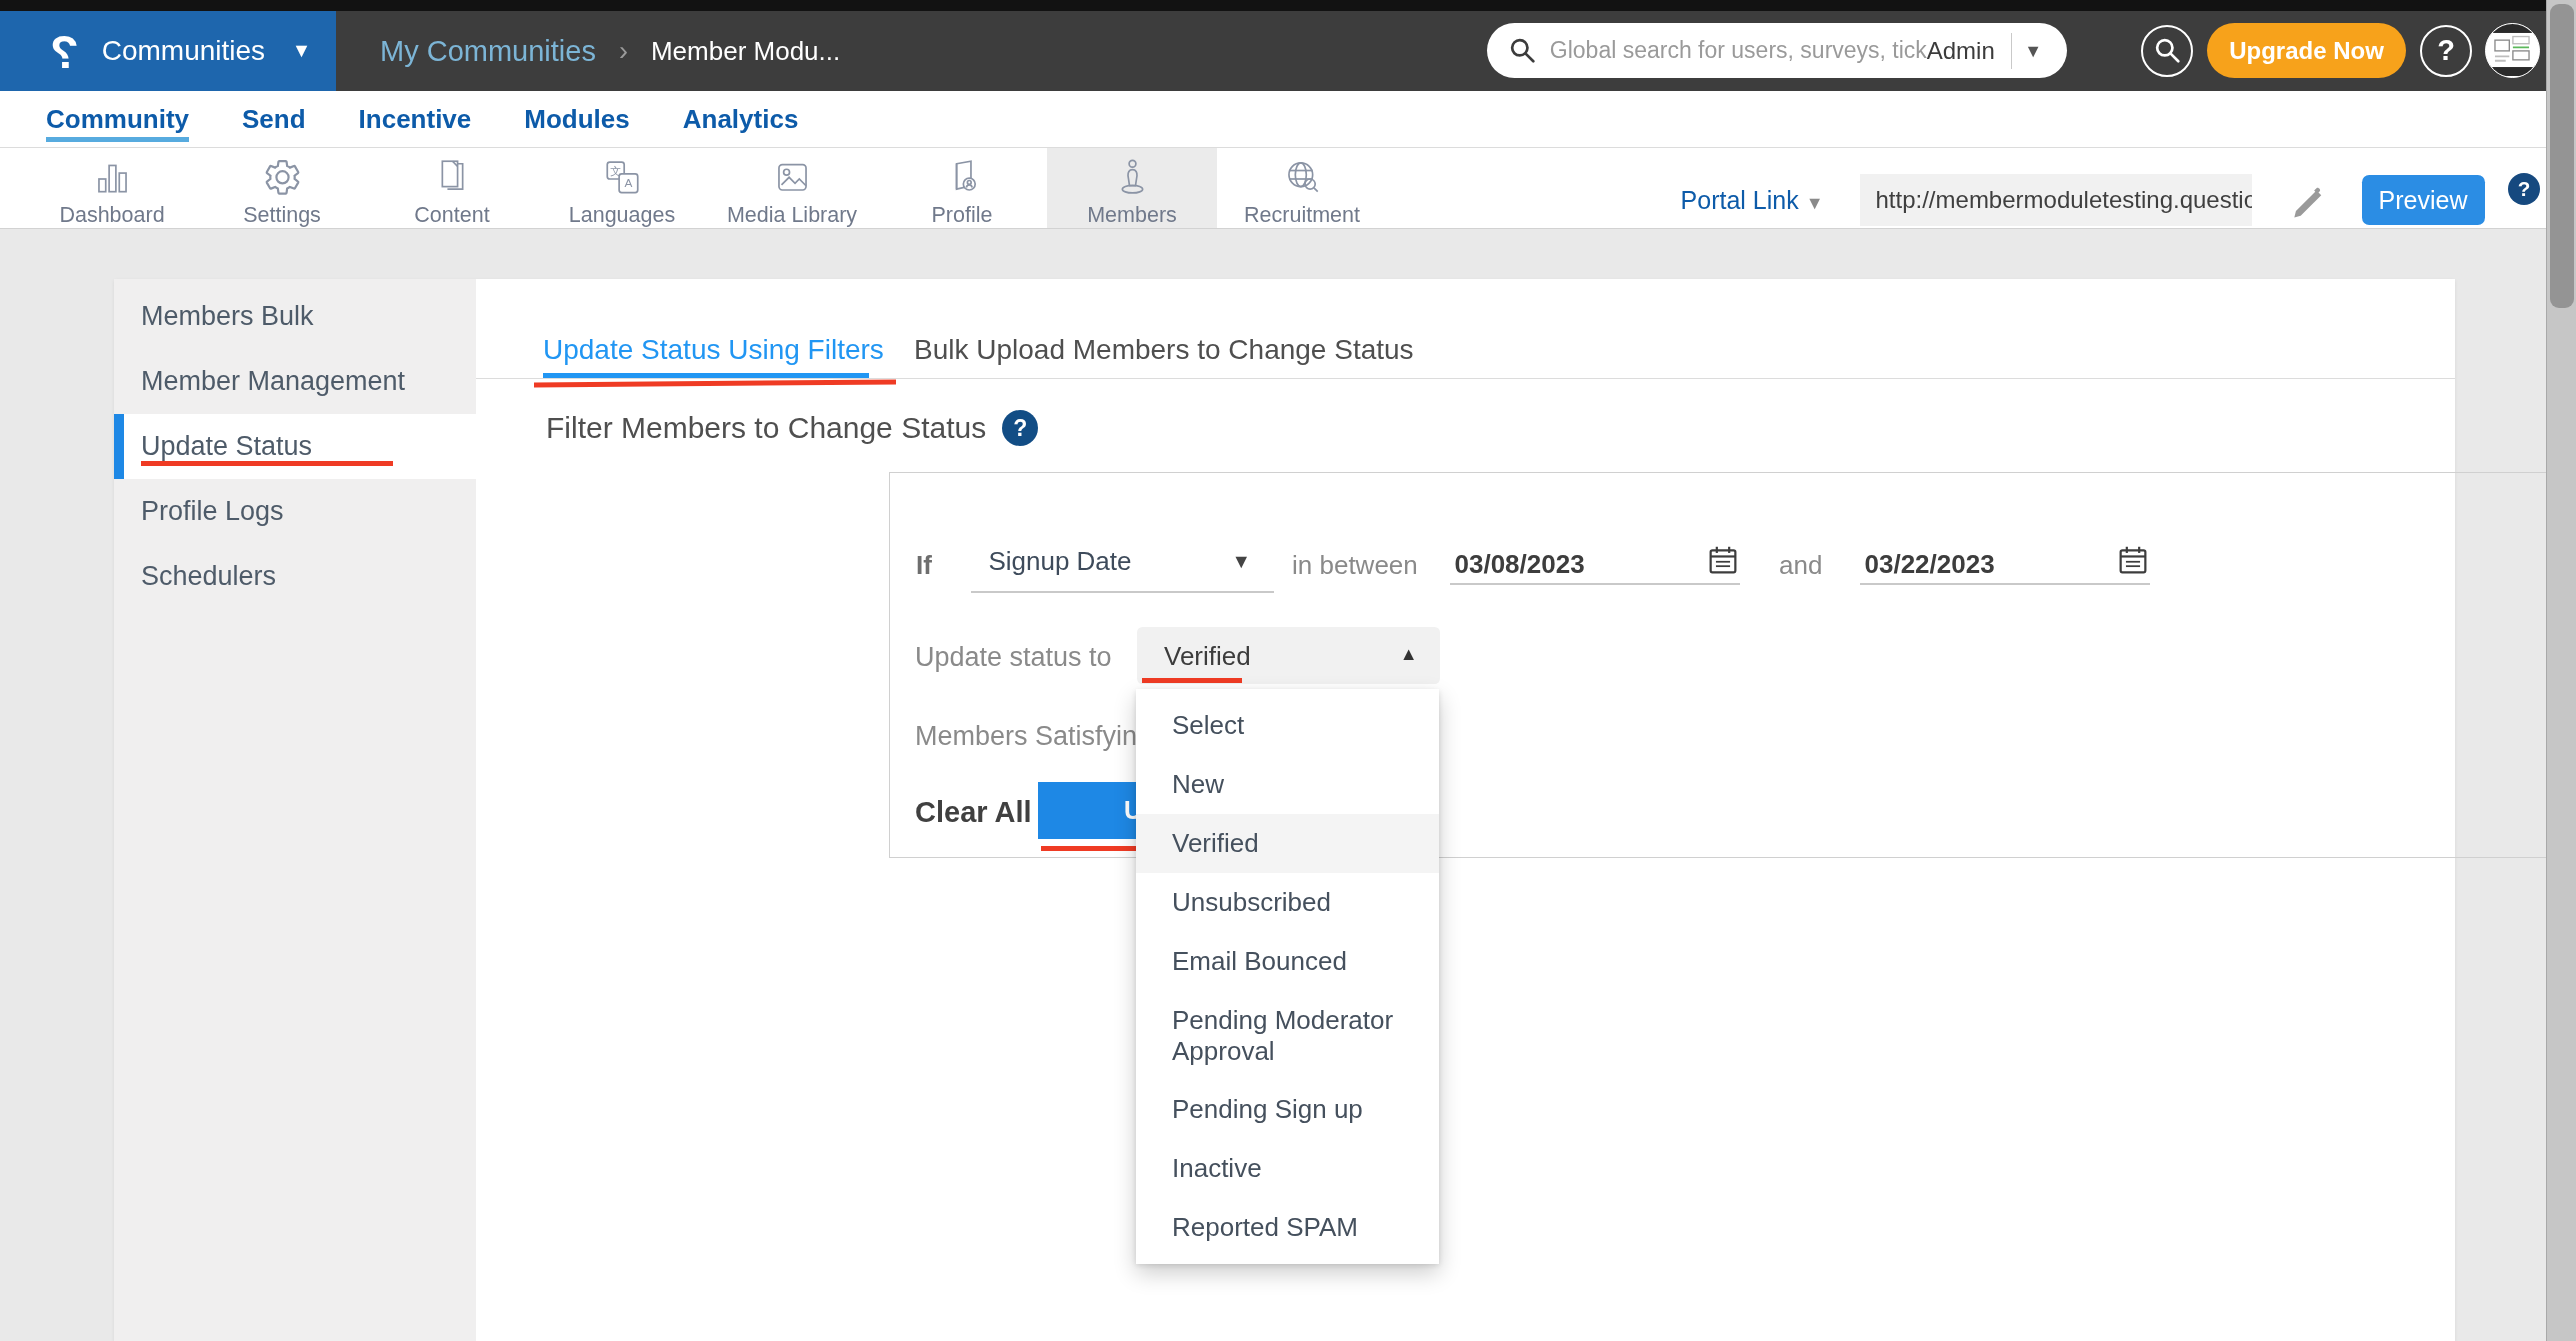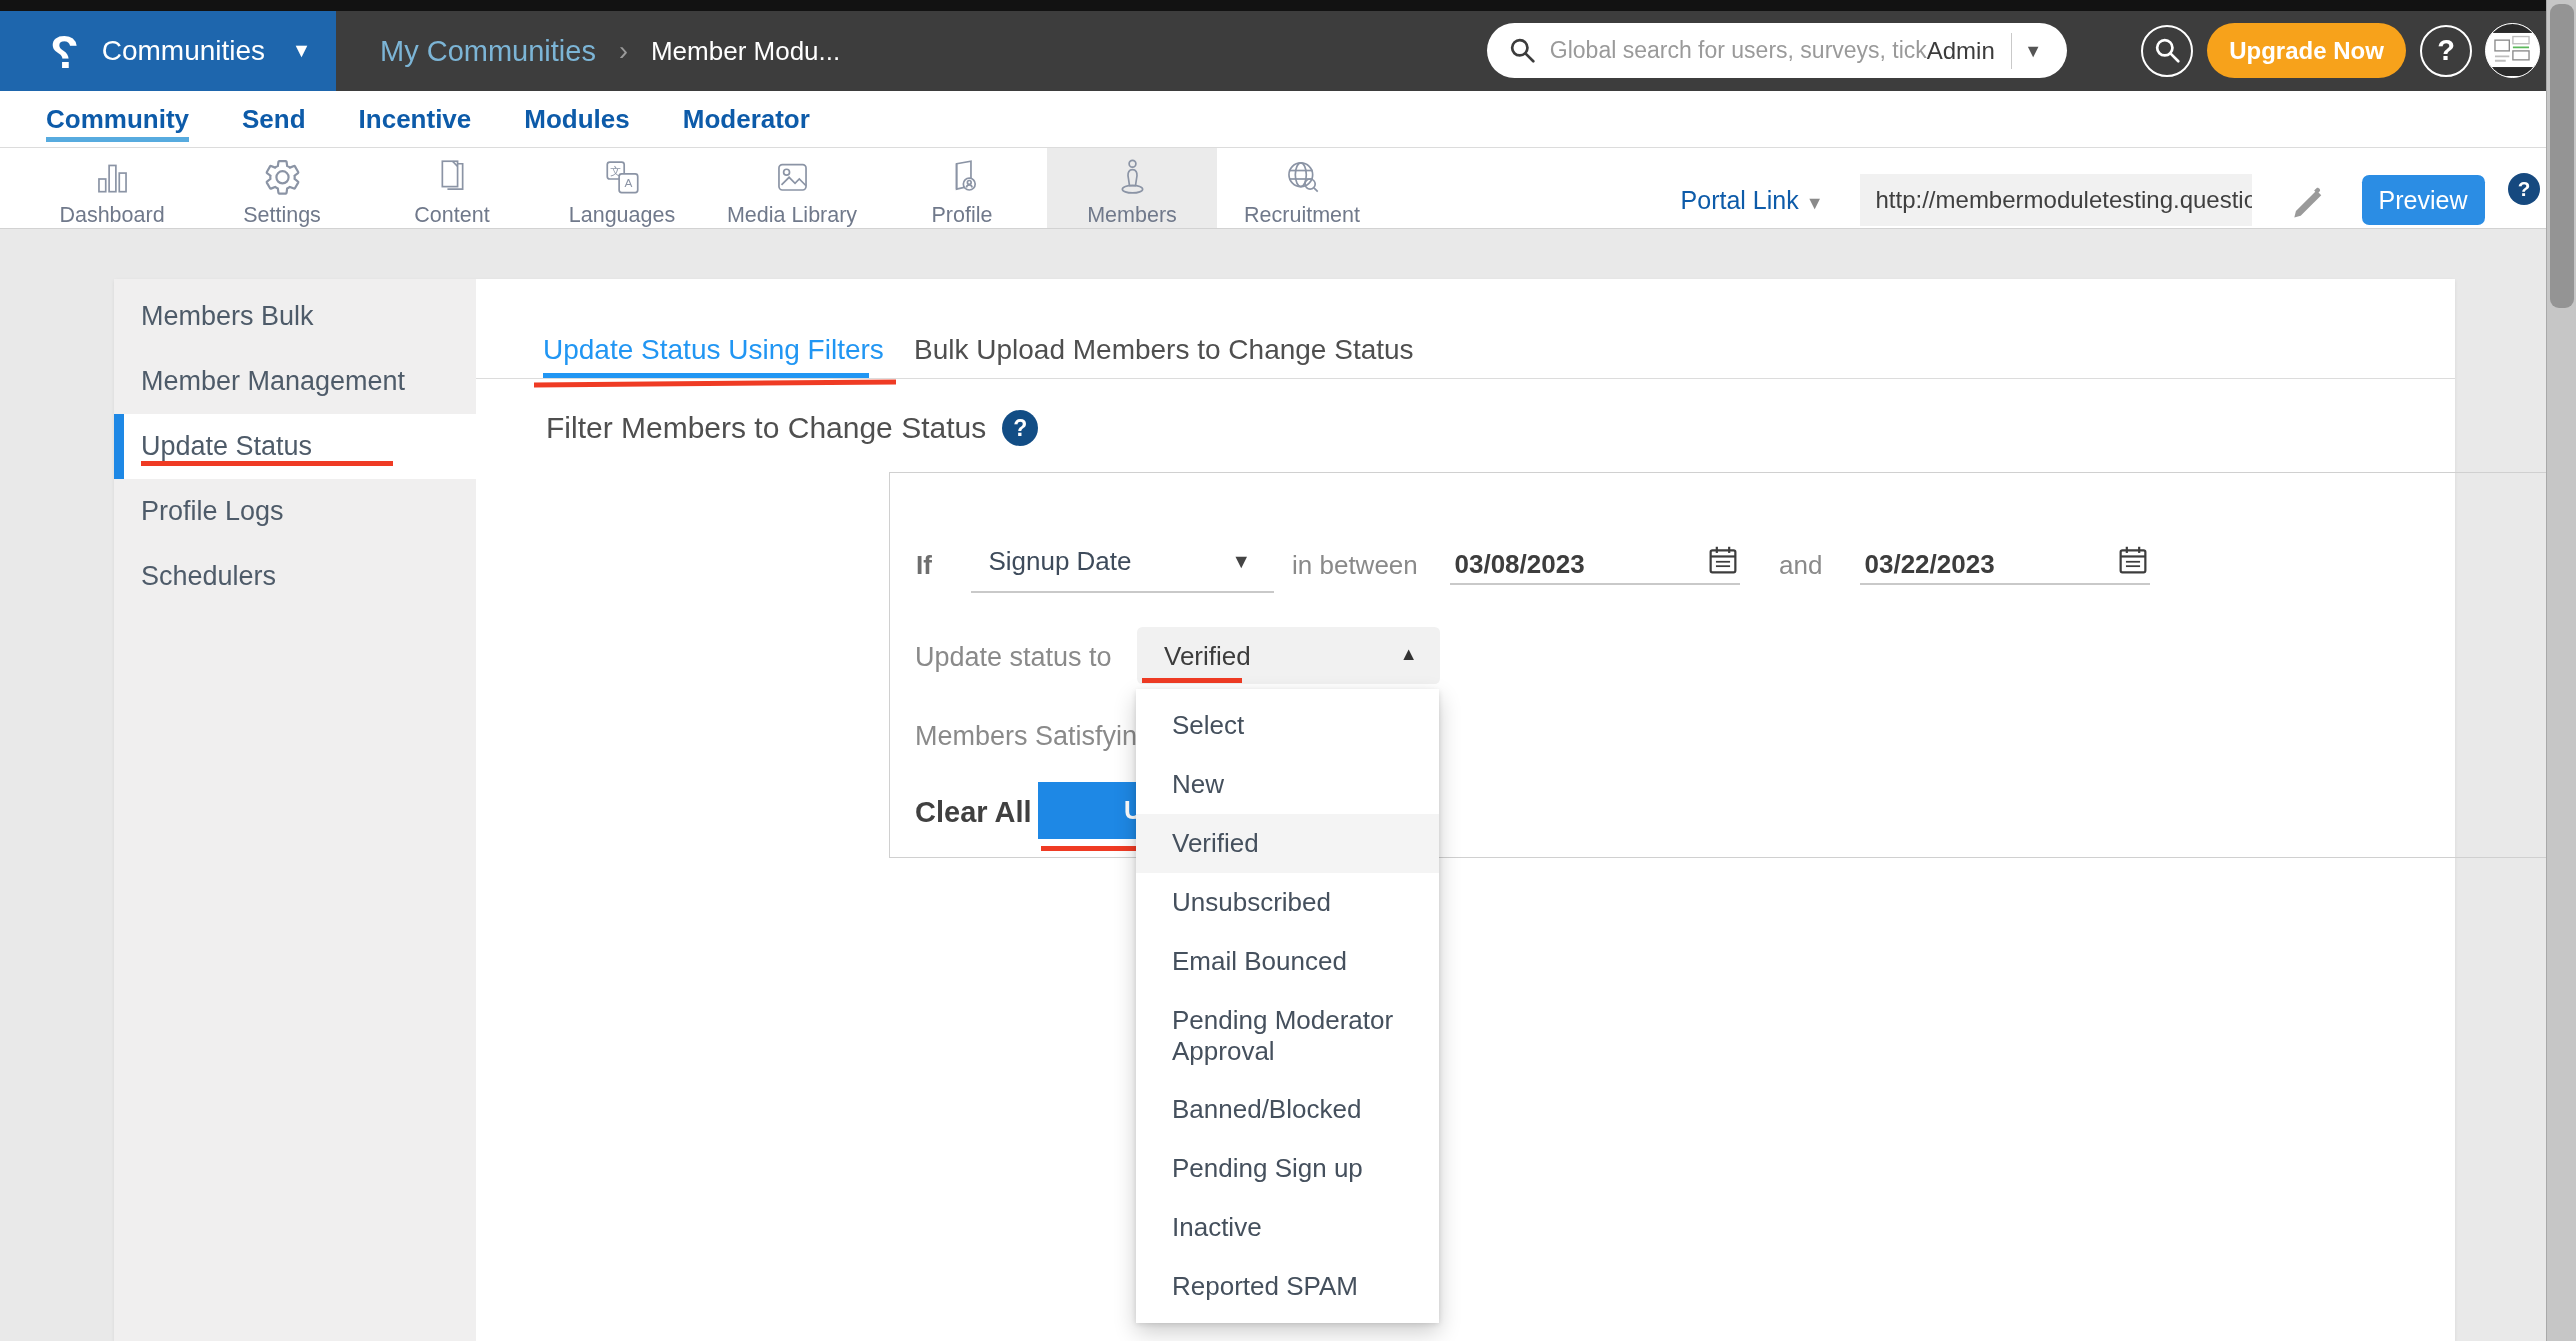--- a/index.html
+++ b/index.html
@@ -194,21 +194,21 @@
     <div class="nav-item">
         <span>Send</span>
       </div>
     <div class="nav-item">
         <span>Incentive</span>
       </div>
     <div class="nav-item">
         <span>Modules</span>
       </div>
     <div class="nav-item">
-        <span>Moderator</span>
+        <span>Analytics</span>
       </div>
   </div>
 
   <div class="toolbar">
     <div class="tool-cells">
       <div class="tool-cell">
         <svg width="43" height="43" viewBox="0 0 48 48">
           <rect x="8" y="26" width="8" height="15"></rect>
             <rect x="20" y="10" width="8" height="31"></rect>
             <rect x="32" y="19" width="8" height="22"></rect>
@@ -379,21 +379,20 @@
         <span class="update-red"></span>
       </div>
 
       <div class="dropdown">
         <div class="dd-option">Select</div>
         <div class="dd-option">New</div>
         <div class="dd-option selected">Verified</div>
         <div class="dd-option">Unsubscribed</div>
         <div class="dd-option">Email Bounced</div>
         <div class="dd-option wrap2">Pending Moderator Approval</div>
-        <div class="dd-option">Banned/Blocked</div>
         <div class="dd-option">Pending Sign up</div>
         <div class="dd-option">Inactive</div>
         <div class="dd-option">Reported SPAM</div>
       </div>
     </div>
   </div>
 
   <div class="scrollbar">
     <div class="scroll-thumb"></div>
   </div>

